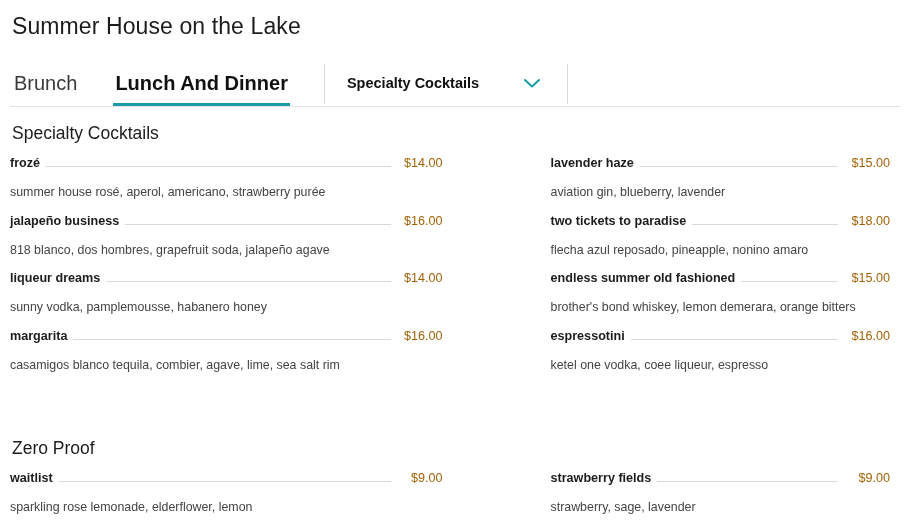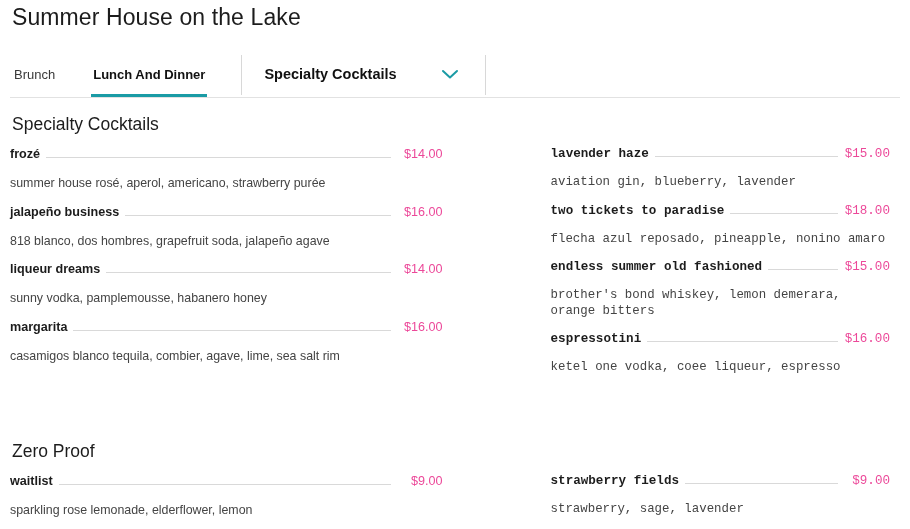--- a/index.html
+++ b/index.html
@@ -17,35 +17,35 @@
     position: relative;
     width: 910px;
     height: 529px;
     padding: 0 10px;
   }
   .restaurant-title {
     font-size: 23px;
     font-weight: 400;
     color: #1c1c1c;
     letter-spacing: 0.1px;
-    padding-top: 4px;
+    padding-top: 13px;
     padding-left: 2px;
     margin: 0;
   }
   .tabs {
     display: flex;
     align-items: stretch;
     height: 46px;
     margin-top: 20px;
     padding-left: 2px;
   }
   .tab {
     display: flex;
     align-items: center;
-    font-size: 13px;
+    font-size: 20px;
     color: #3a3a3a;
     padding: 0 2px;
     margin-right: 34px;
     position: relative;
     cursor: pointer;
     white-space: nowrap;
   }
   .tab.active {
     font-weight: bold;
     color: #111111;
@@ -96,21 +96,21 @@
     margin: 16px 0 12px 0;
   }
   .columns {
     display: flex;
     gap: 8px;
   }
   .col {
     width: 50%;
     padding-right: 8px;
   }
-  .col.right { padding-left: 92px; padding-right: 10px; font-family: Liberation Mono, monospace; }
+  .col.right { padding-left: 92px; padding-right: 10px; }
   .item {
     margin-bottom: 13px;
   }
   .item-head {
     display: flex;
     align-items: baseline;
     width: 100%;
   }
   .item-name {
     font-size: 12.6px;
@@ -119,21 +119,21 @@
     white-space: nowrap;
   }
   .leader {
     flex: 1;
     border-bottom: 1px solid #d9d9d9;
     margin: 0 6px 4px 6px;
     height: 1px;
   }
   .item-price {
     font-size: 12.6px;
-    color: #ec4899;
+    color: #a16207;
     white-space: nowrap;
     min-width: 46px;
     text-align: right;
   }
   .item-desc {
     font-size: 12.4px;
     color: #444444;
     margin-top: 14px;
     line-height: 1.25;
   }

